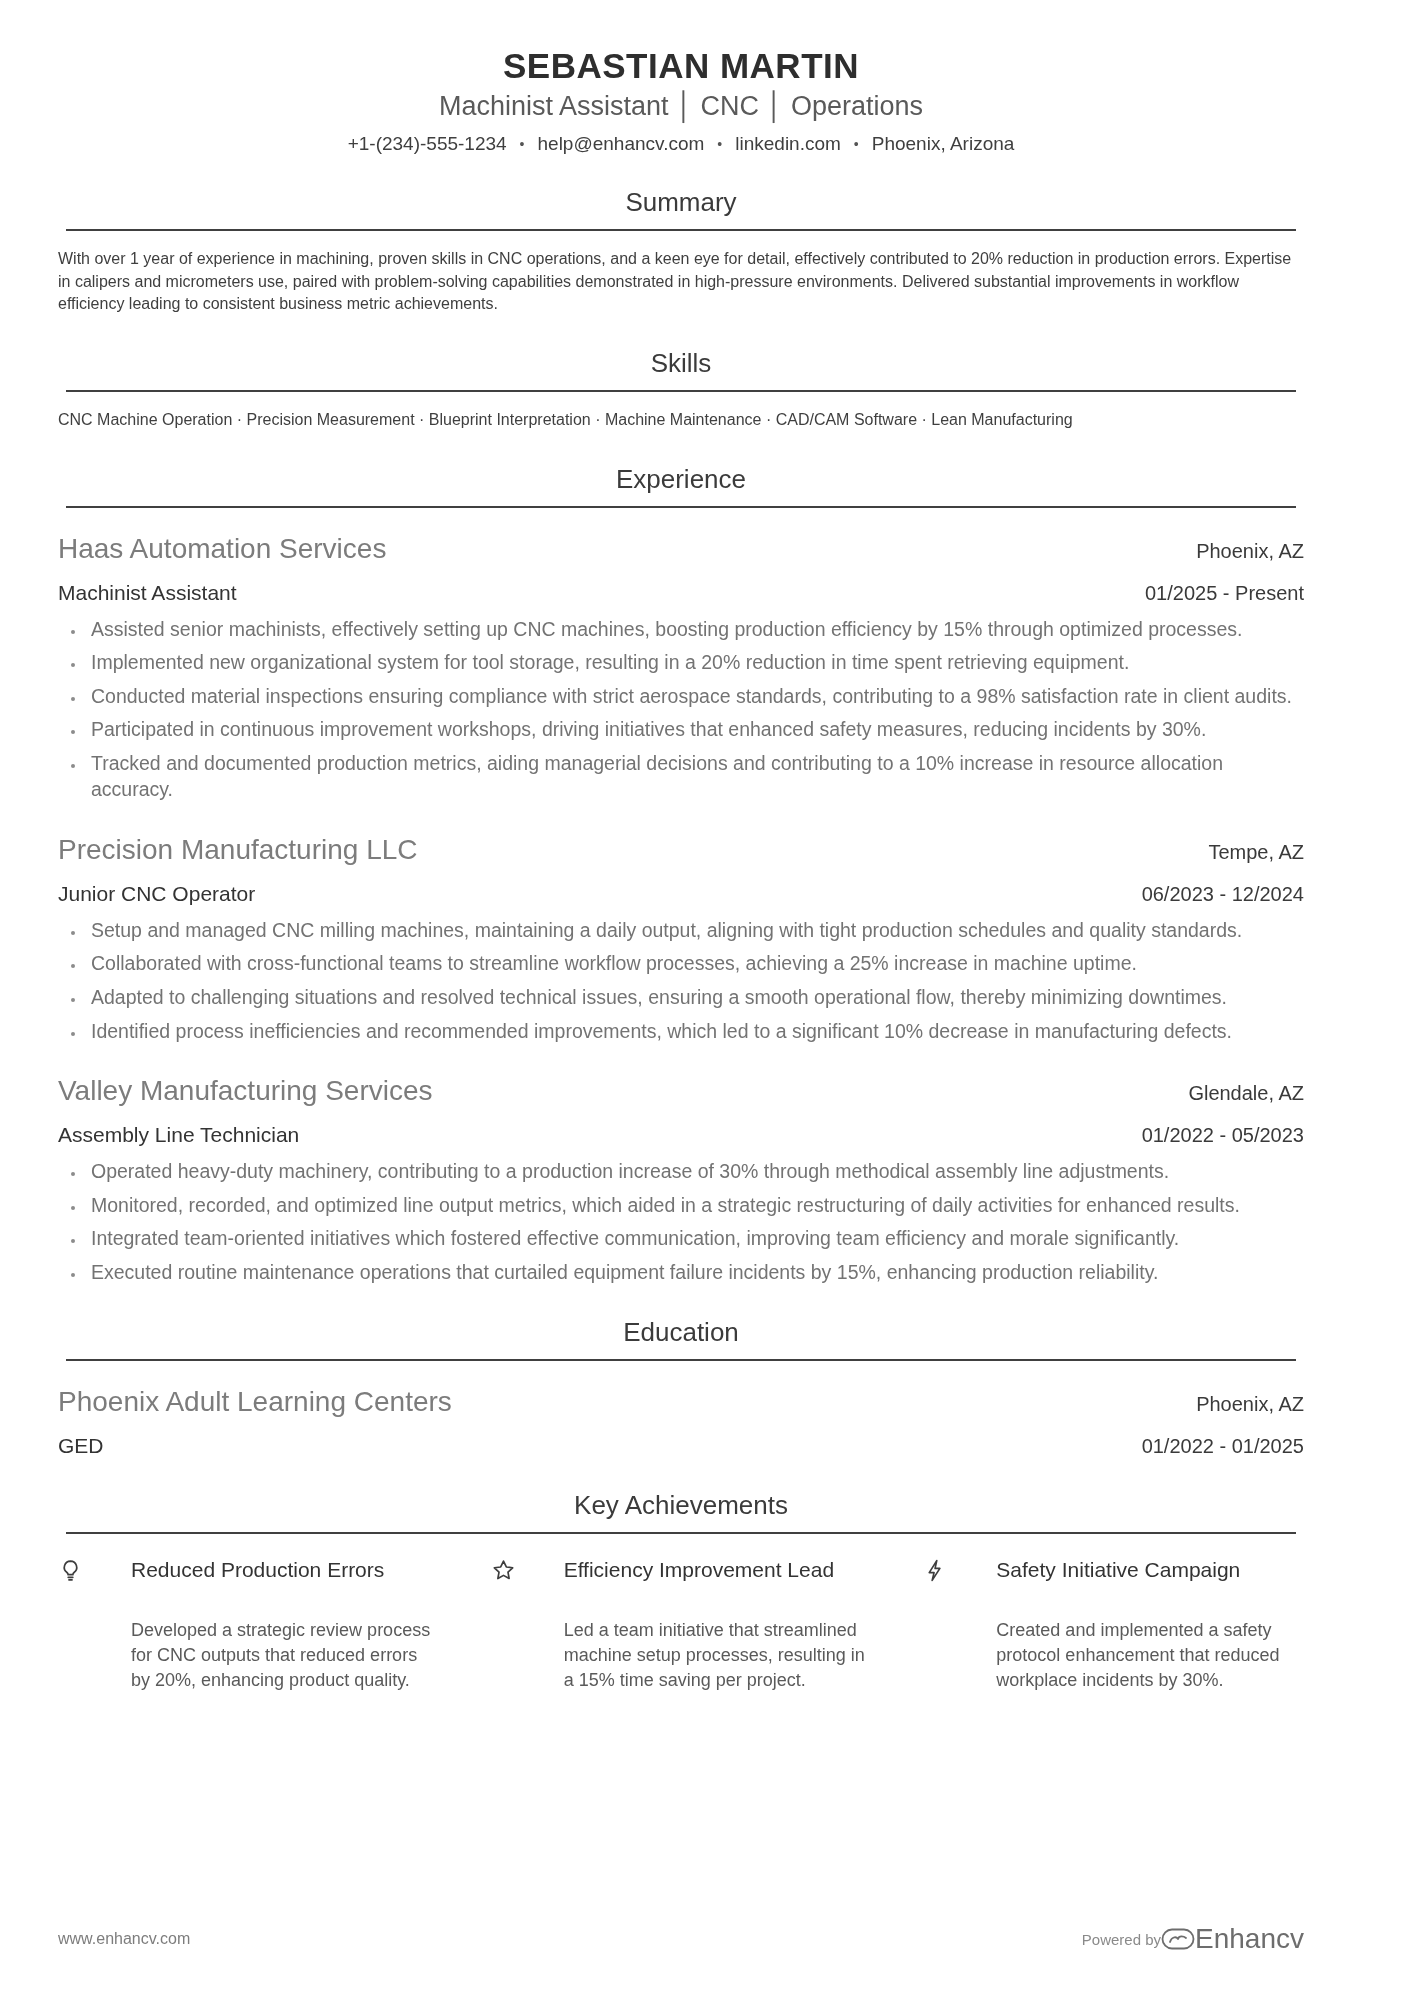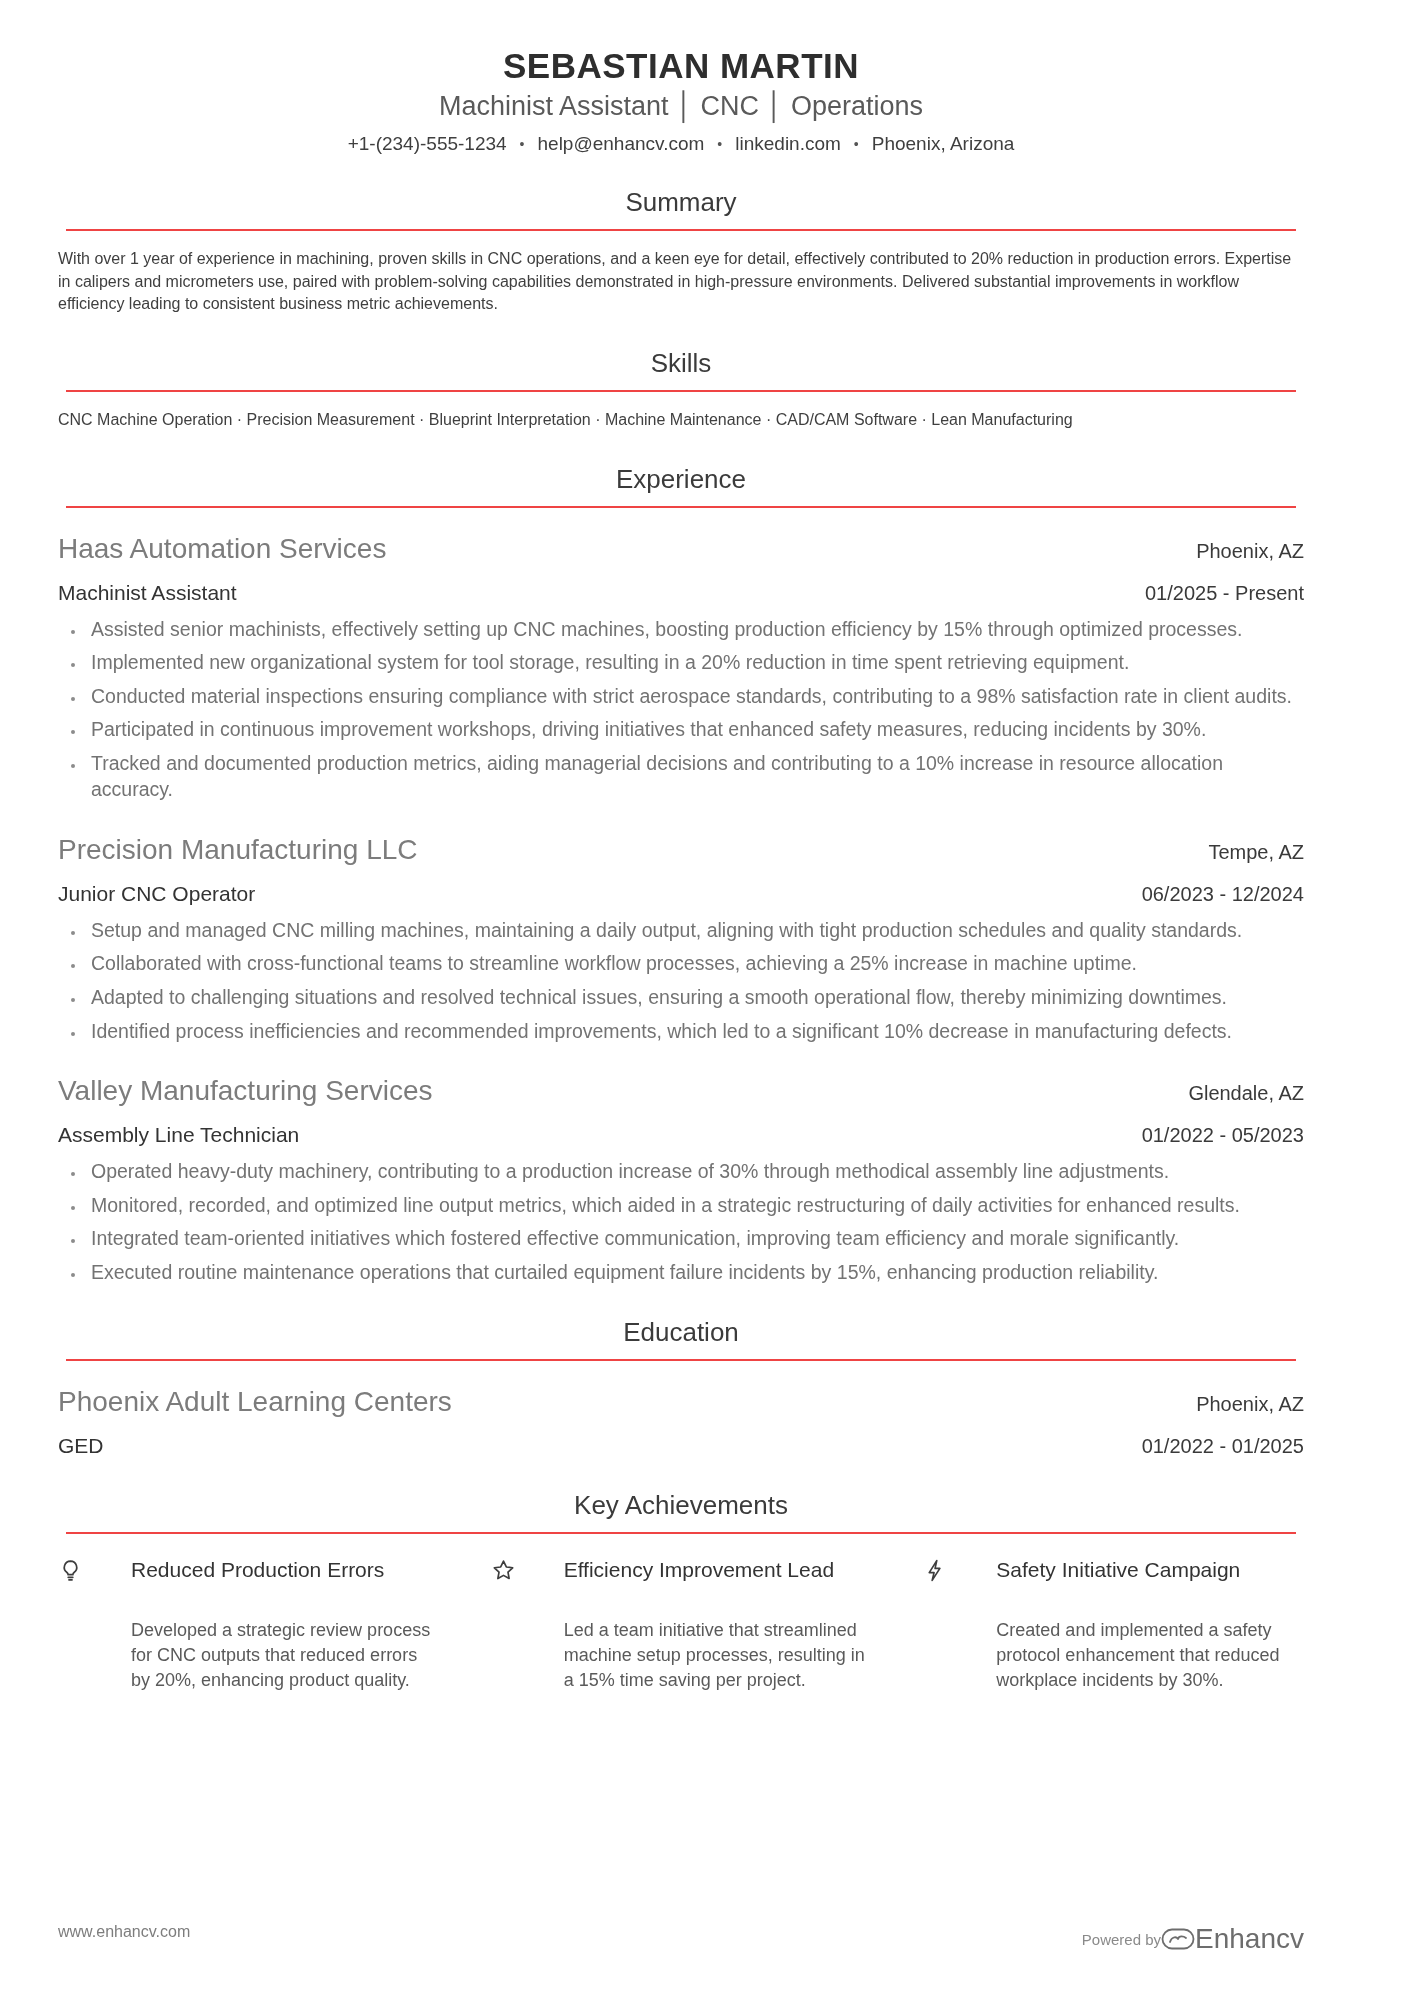--- a/index.html
+++ b/index.html
@@ -13,21 +13,21 @@
   .header { text-align: center; }
   .name { margin: 0; font-size: 35px; font-weight: 700; color: #2e2e2e; letter-spacing: 0.5px; }
   .headline { margin-top: 5px; font-size: 27px; color: #5a5a5a; }
   .contact-row { margin-top: 11px; display: flex; justify-content: center; align-items: center; gap: 13px; font-size: 19px; color: #3f3f3f; }
   .contact-sep { color: #555; font-size: 14px; }
 
   
   .section { margin-top: 32px; }
   .section-heading {
     margin: 8px; font-size: 26px; font-weight: 400; text-align: center; color: #3b3b3b;
-    padding-bottom: 11px; border-bottom: 2px solid #ef4444;
+    padding-bottom: 11px; border-bottom: 2px solid #404040;
   }
   .para { margin-top: 17px; font-size: 16px; line-height: 1.42; color: #3f3f3f; }
 
   
   .entry { margin-top: 26px; }
   .entry:first-of-type { margin-top: 20px; }
   .row-top { display: flex; justify-content: space-between; align-items: baseline; }
   .company { font-size: 28px; font-weight: 400; color: #7c7c7c; }
   .meta { font-size: 20px; color: #3a3a3a; white-space: nowrap; margin-top: 12px; }
   .row-sub { display: flex; justify-content: space-between; align-items: baseline; margin-top: 5px; }
@@ -37,21 +37,21 @@
   ul.bullets li::marker { color: #8c8c8c; font-size: 0.72em; }
 
   
   .achv-grid { display: grid; grid-template-columns: 1fr 1fr 1fr; column-gap: 52px; margin-top: 22px; }
   .achv { display: grid; grid-template-columns: 38px 1fr; row-gap: 7px; align-items: start; gap: 35px; }
   .achv-icon { width: 25px; height: 25px; color: #3d3d3d; margin-top: 2px; }
   .achv-title { font-size: 21px; color: #333333; padding-top: 2px; }
   .achv-desc { grid-column: 2; font-size: 18px; line-height: 1.38; color: #5a5a5a; }
 
   
-  .footer { position: absolute; left: 58px; right: 58px; bottom: 40px; display: flex; justify-content: space-between; align-items: flex-start; }
+  .footer { position: absolute; left: 58px; right: 58px; bottom: 40px; display: flex; justify-content: space-between; align-items: center; }
   .footer-left { font-size: 16px; color: #7d7d7d; }
   .footer-right { display: flex; align-items: center; gap: 0; }
   .powered { font-size: 15px; color: #8a8a8a; }
   .brand-logo { display: inline-flex; align-items: center; color: #6d6d6d; }
   .brand { font-size: 28px; color: #6d6d6d; }
 </style>
 </head>
 <body>
 
 <div class="page">

